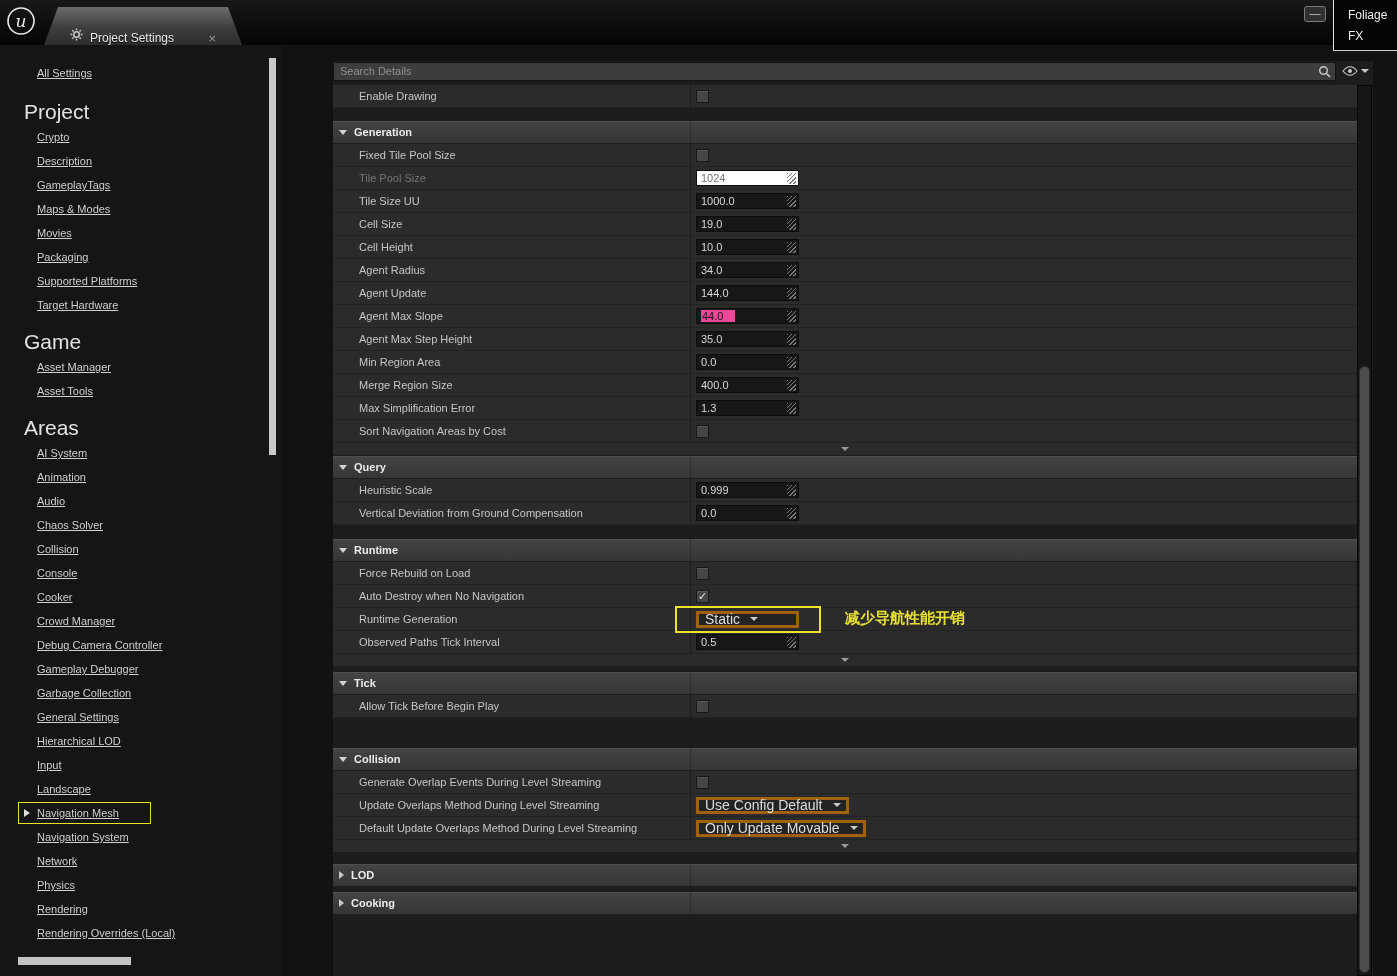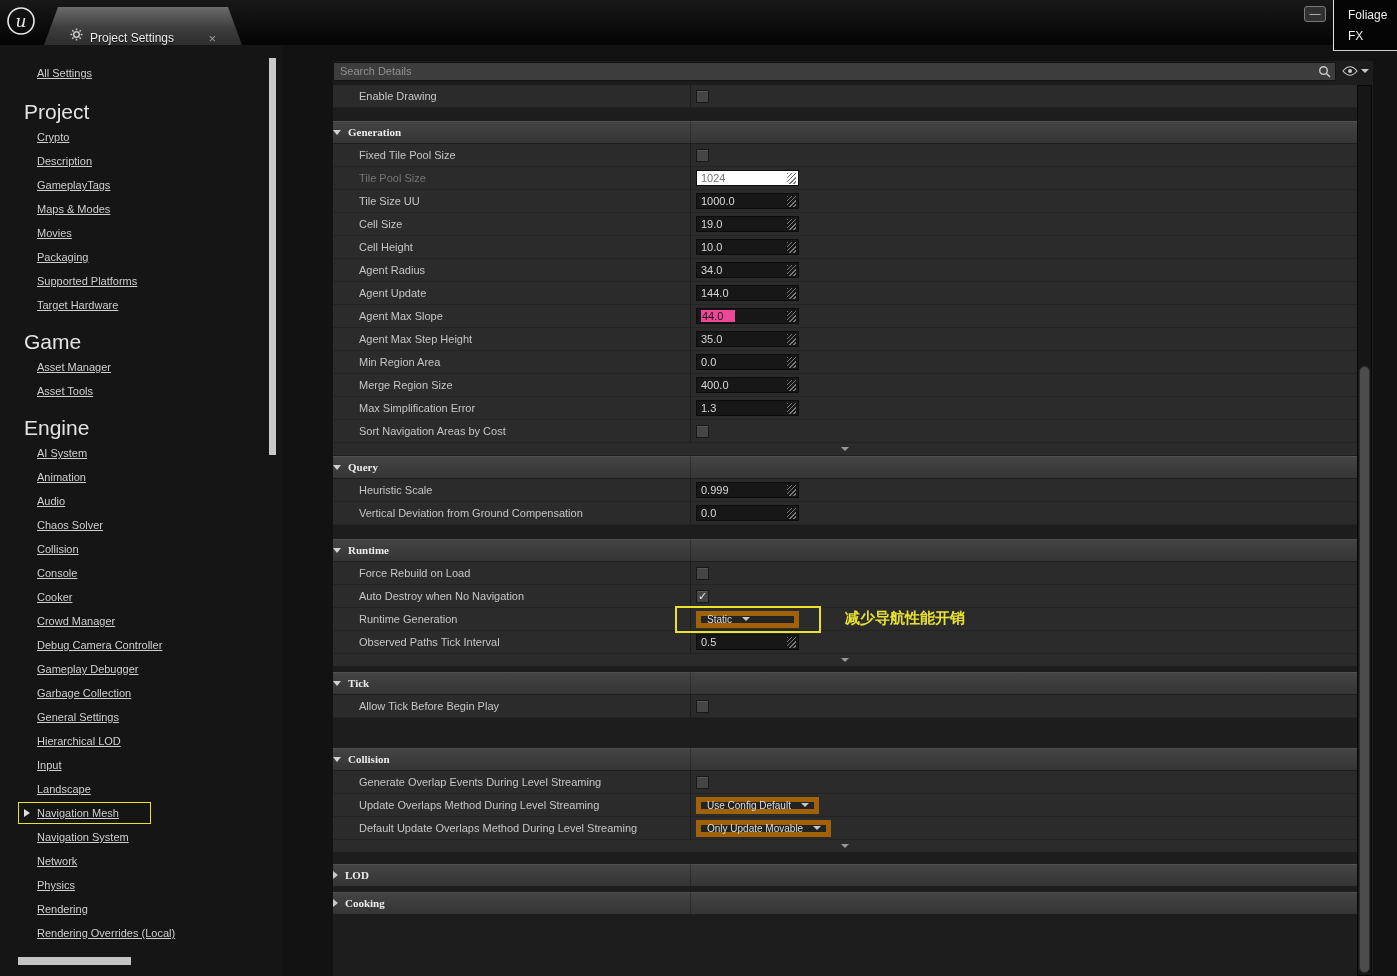--- a/index.html
+++ b/index.html
@@ -47,23 +47,23 @@
   .search-input::placeholder { color:#8f8f8f; }
   .search-icon { position:absolute; right:5px; top:3px; }
   .eye-btn { position:absolute; left:1009px; top:2px; width:30px; height:16px;
     display:flex; align-items:center; gap:3px; }
   .dd-tri, .eye-tri { width:0; height:0; border-left:4px solid transparent;
     border-right:4px solid transparent; border-top:4px solid #c9c9c9; }
 
   .rows { position:absolute; left:0; top:24px; width:1024px; }
   .gap { width:100%; }
   .sechead { height:23px; border-bottom:1px solid #1e1e1e; display:flex; align-items:center;
-    gap:7px; padding-left:0; background:linear-gradient(#444444,#353535);
+    gap:7px; padding-left:6px; background:linear-gradient(#444444,#353535);
     box-shadow:inset 0 1px 0 #4f4f4f; color:#ececec; font-size:11px; font-weight:bold;
-    position:relative;font-family:Liberation Serif, serif; }
+    position:relative; }
   .sechead::after { content:''; position:absolute; left:357px; top:0; bottom:0; width:1px;
     background:rgba(0,0,0,.25); }
   .tri-down { width:0; height:0; border-left:4px solid transparent; border-right:4px solid transparent;
     border-top:5px solid #d2d2d2; }
   .tri-right { width:0; height:0; border-top:4px solid transparent; border-bottom:4px solid transparent;
     border-left:5px solid #c9c9c9; }
   .expander { height:13px; border-bottom:1px solid #1e1e1e; background:#2b2b2b;
     display:flex; align-items:center; justify-content:center; }
   .expander .tri-down { border-left-width:4px; border-right-width:4px; border-top-width:4px;
     border-top-color:#999; }
@@ -77,22 +77,22 @@
   .checkbox { width:13px; height:13px; background:#454545; border:1px solid #181818;
     box-shadow:inset 0 1px 0 rgba(255,255,255,.10); color:#e9e9e9; font-size:11px;
     line-height:11px; text-align:center; }
   .numbox { width:103px; height:16px; background:#171717; border:1px solid #0c0c0c;
     display:flex; align-items:center; padding:0 2px 0 4px; color:#d8d8d8; font-size:11px; }
   .numbox.disabled { background:#ffffff; color:#757575; }
   .val { white-space:nowrap; }
   .val.selected { background:#ec4899; color:#161616; padding:0 12px 0 1px; }
   .drag { margin-left:auto; width:9px; height:11px;
     background:repeating-linear-gradient(135deg,#787878 0 1px,transparent 1px 3px); }
-  .dropdown { min-width:103px; height:17px; background:#232323; border:5px solid #a16207;
-    display:flex; align-items:center; gap:10px; padding:0 5px 0 6px; color:#dddddd; font-size:10px; }
+  .dropdown { min-width:103px; height:17px; background:#232323; border:3px solid #a16207;
+    display:flex; align-items:center; gap:10px; padding:0 5px 0 6px; color:#dddddd; font-size:14px; }
   .dd-label { white-space:nowrap; }
   .hl-box { position:absolute; left:-16px; top:-2px; width:146px; height:27px;
     border:2px solid #e9e32b; pointer-events:none; }
   .annotation { position:absolute; left:154px; top:1px; color:#e8e234; font-size:15px;
     font-weight:bold; font-family:"DejaVu Sans", sans-serif; white-space:nowrap; }
 
   .main-vscroll { position:absolute; left:1024px; top:24px; width:15px; bottom:0;
     background:#161616; border:1px solid #070707; }
   .main-vscroll .thumb { position:absolute; left:1px; right:1px; top:280px; bottom:2px;
     background:#4c4c4c; border:1px solid #2b2b2b; border-radius:6px; }
@@ -163,21 +163,21 @@
       <div class="sb-item">
         <div class="sb-link">Target Hardware</div>
       </div>
       <div class="sb-title tgap">Game</div>
       <div class="sb-item">
         <div class="sb-link">Asset Manager</div>
       </div>
       <div class="sb-item">
         <div class="sb-link">Asset Tools</div>
       </div>
-      <div class="sb-title tgap">Engine</div>
+      <div class="sb-title tgap">Areas</div>
       <div class="sb-item">
         <div class="sb-link">AI System</div>
       </div>
       <div class="sb-item">
         <div class="sb-link">Animation</div>
       </div>
       <div class="sb-item">
         <div class="sb-link">Audio</div>
       </div>
       <div class="sb-item">

